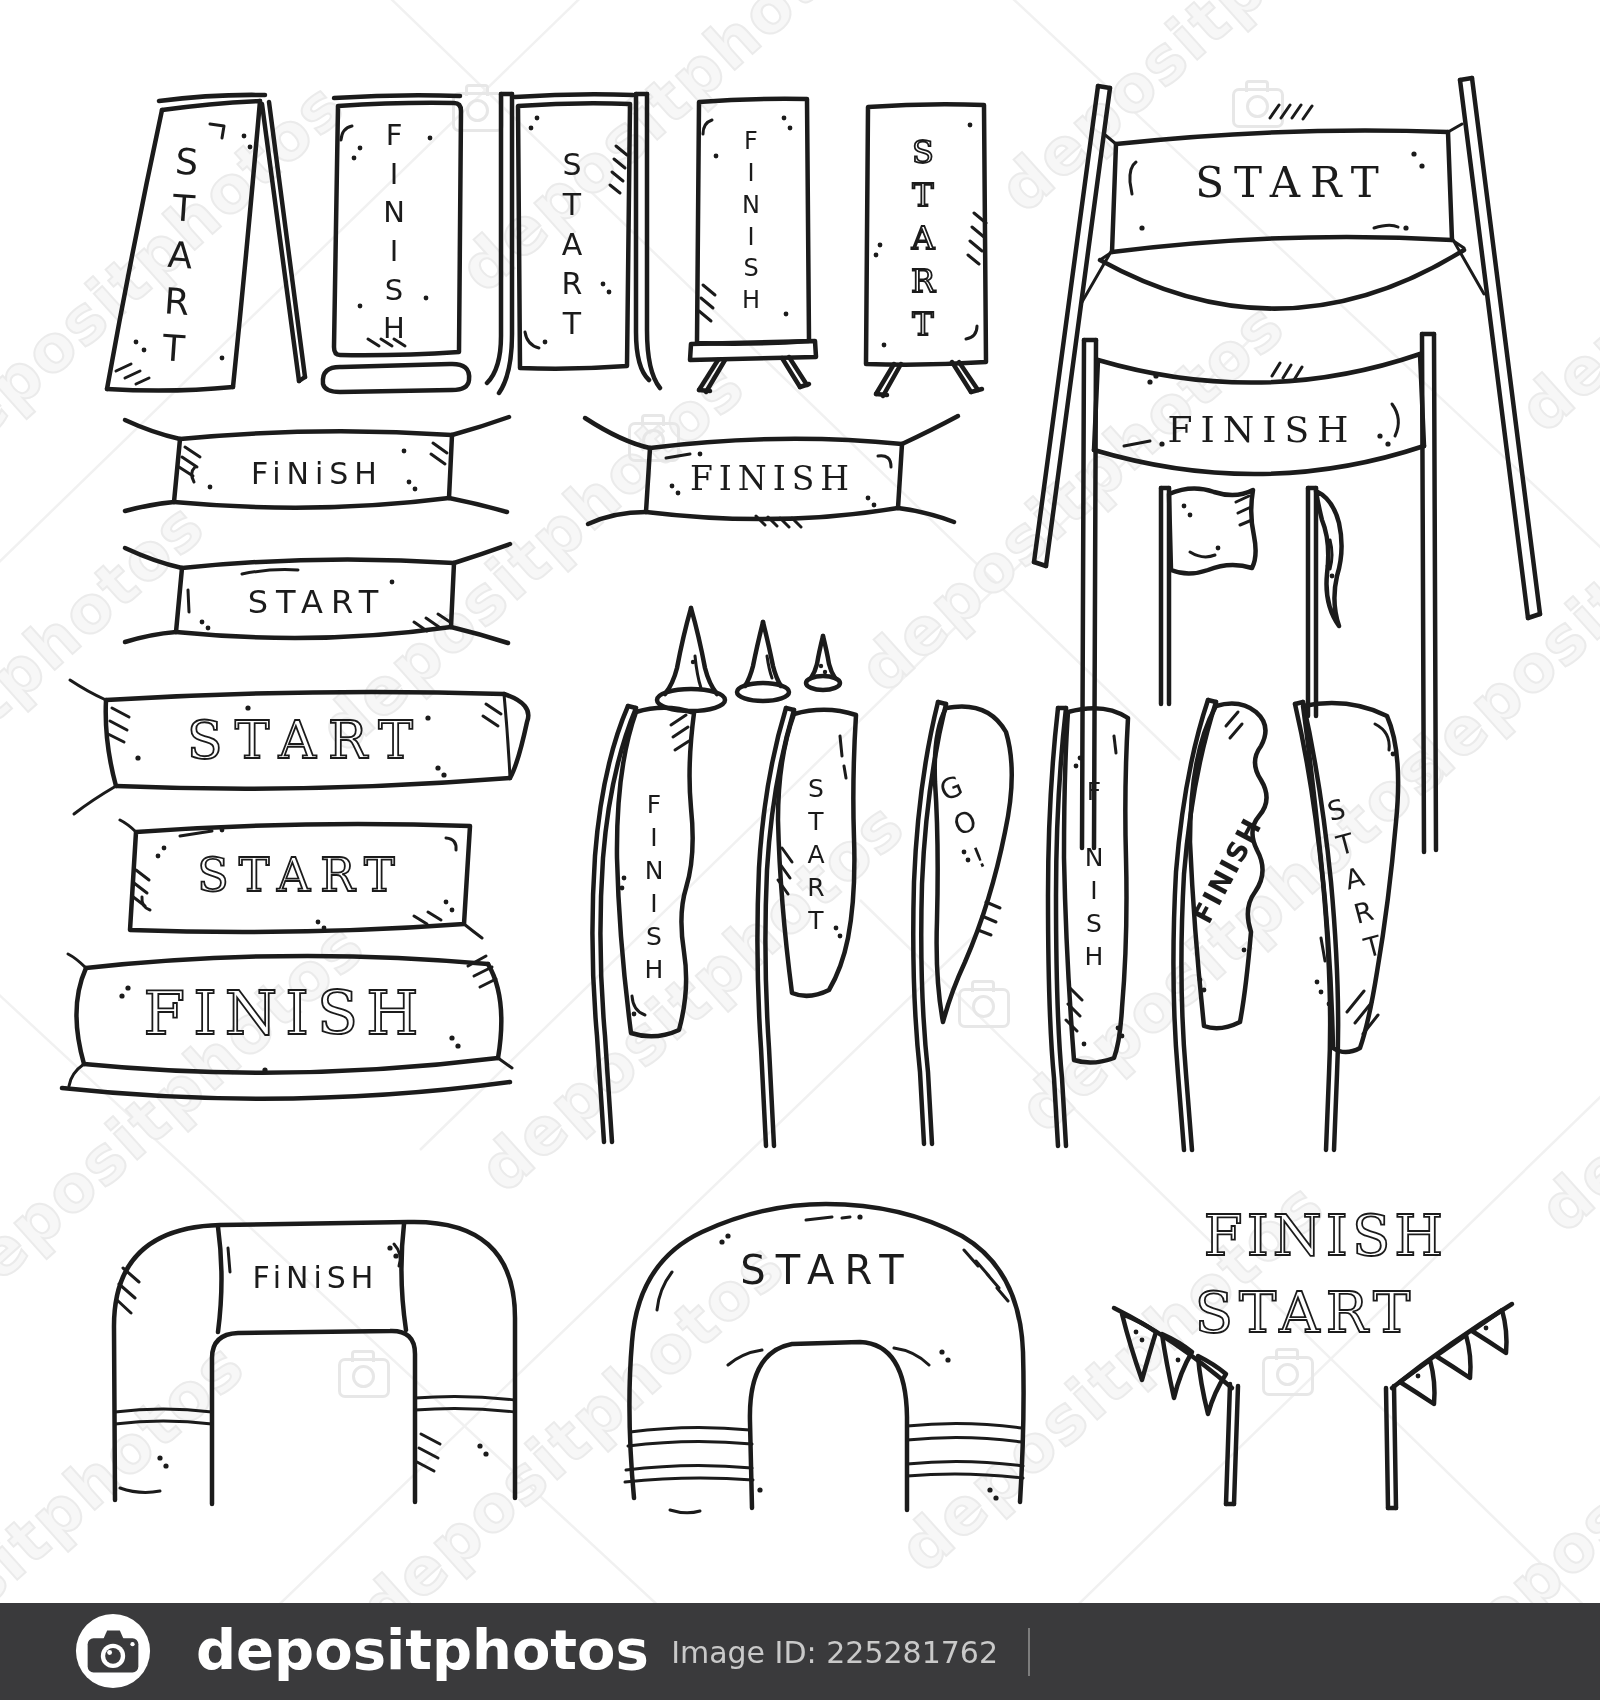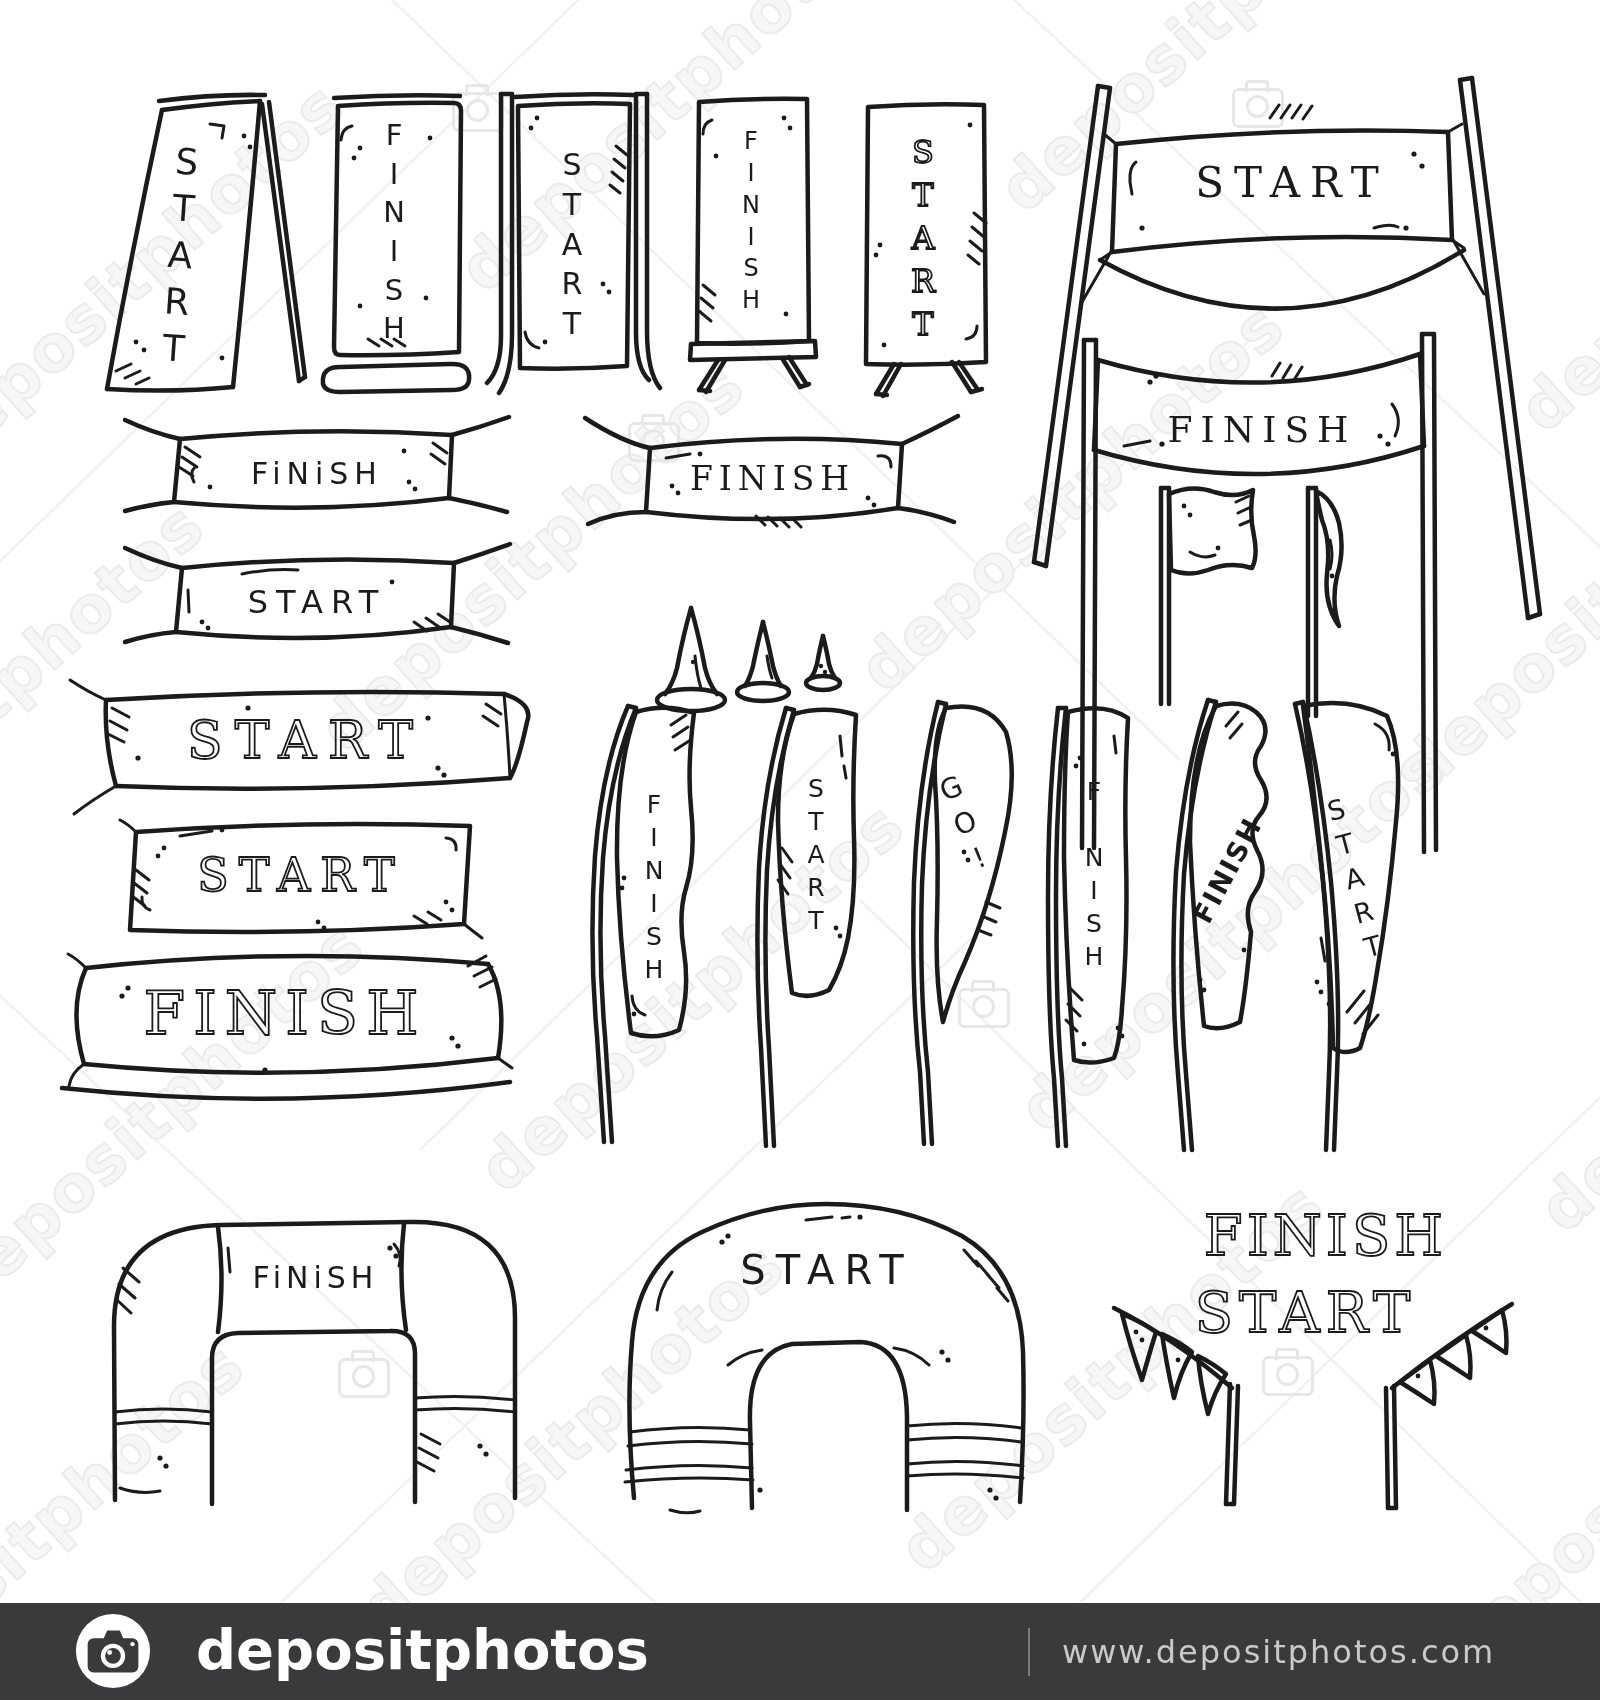--- a/index.html
+++ b/index.html
@@ -513,17 +513,17 @@
     <svg class="logo-icon" width="78" height="78" viewBox="0 0 80 80">
       <circle cx="40" cy="40" r="38" fill="#ffffff"></circle>
       <path d="M30,28 l4,-9 h13 l4,9 z" fill="#3a3a3c"></path>
       <rect x="14" y="27" width="52" height="35" rx="6" fill="#3a3a3c"></rect>
       <circle cx="40" cy="45" r="12.5" fill="#ffffff"></circle>
       <circle cx="40" cy="45" r="8" fill="#3a3a3c"></circle>
       <circle cx="36.5" cy="41.5" r="2.5" fill="#ffffff"></circle>
       <circle cx="60" cy="33" r="2.2" fill="#ffffff"></circle>
     </svg>
     <span class="logo-text">depositphotos</span>
+    <span class="imgid">Image ID: 225281762</span>
     <span class="divider"></span>
-    <span class="url">www.depositphotos.com</span>
   </div>
 
 </div>
 
 </body></html>

